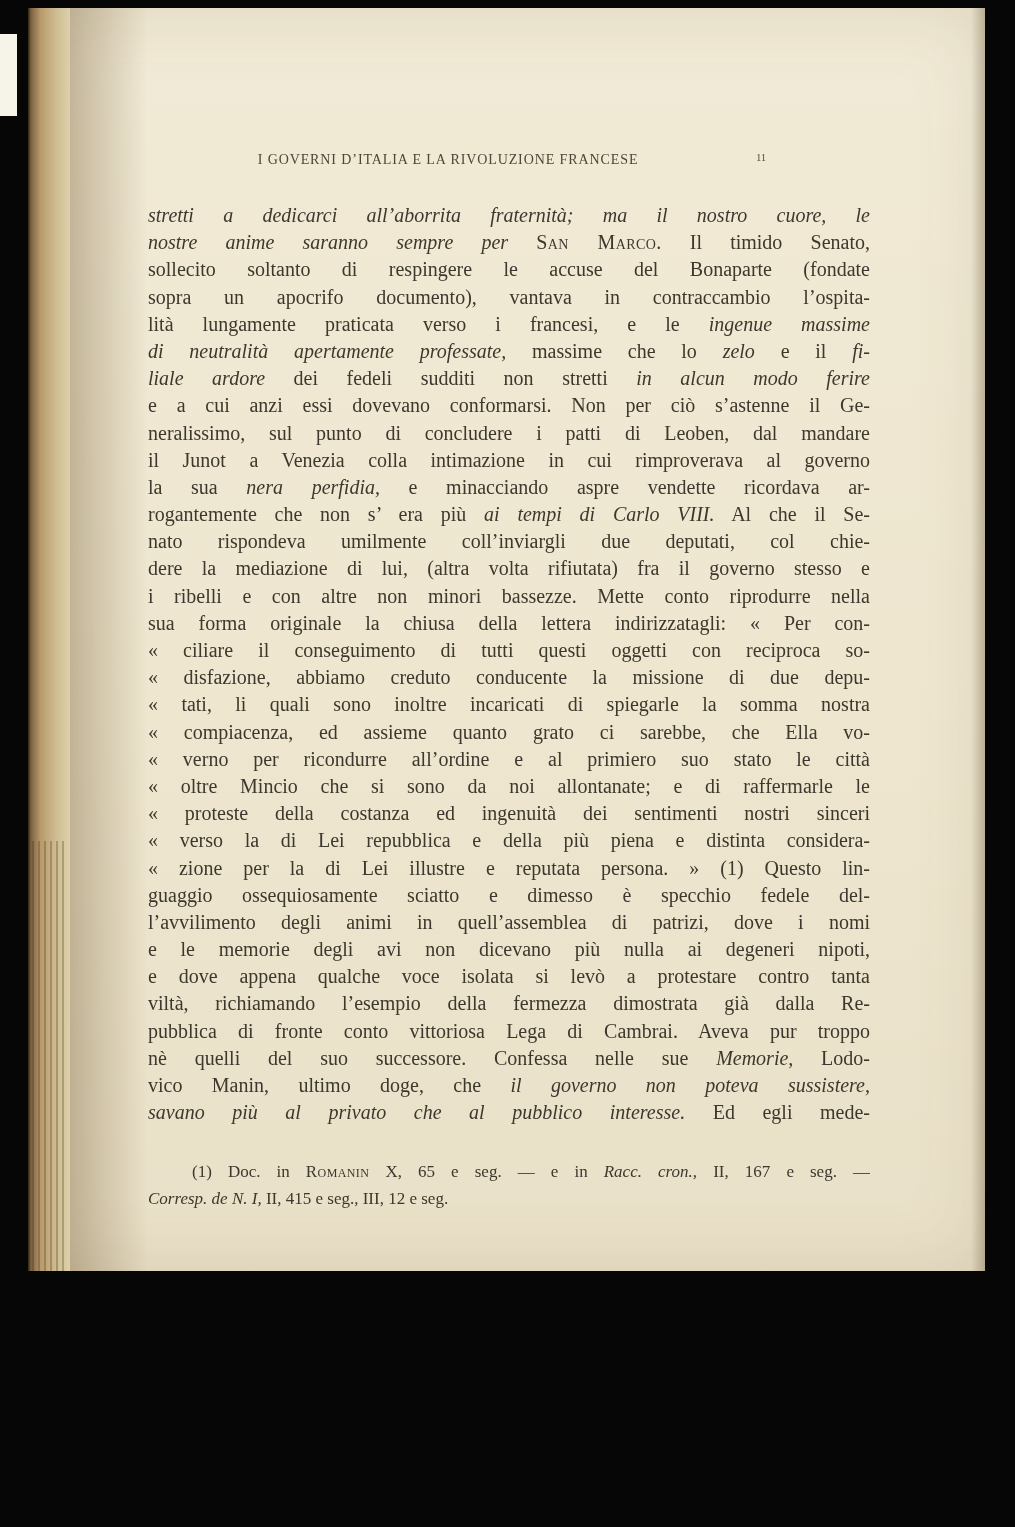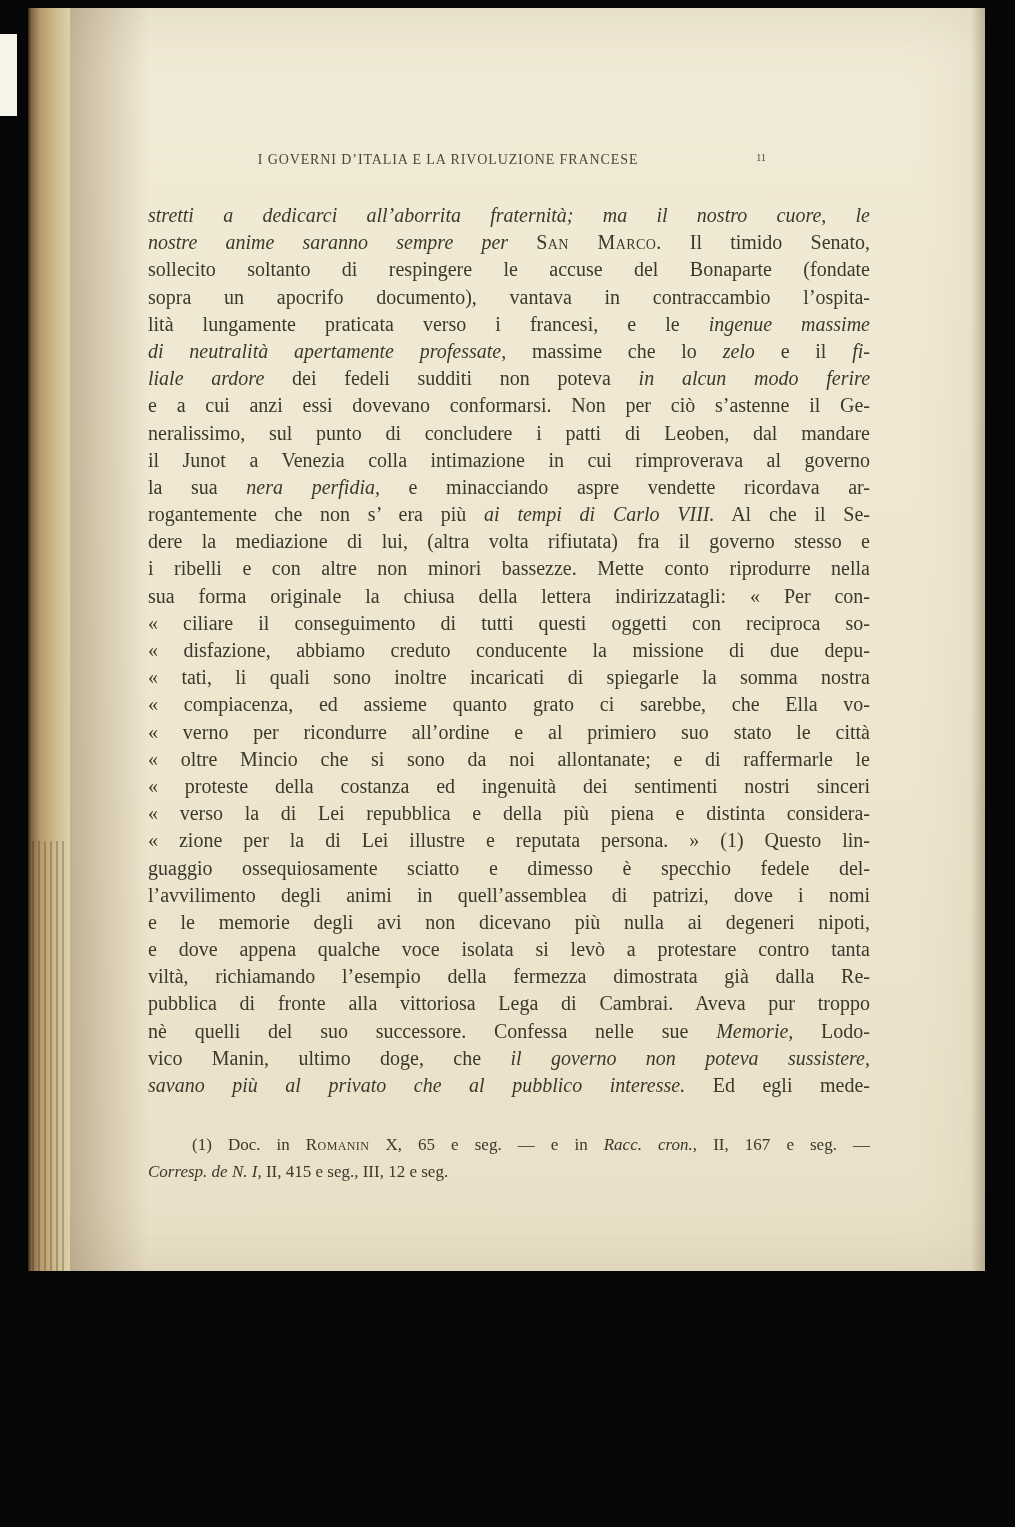--- a/index.html
+++ b/index.html
@@ -75,44 +75,45 @@
       <span class="header-title">I GOVERNI D’ITALIA E LA RIVOLUZIONE FRANCESE</span>
       <span class="page-number">11</span>
     </div>
     <div class="body-text">
         <div class="text-line"><span class="it">stretti a dedicarci all’aborrita fraternità; ma il nostro cuore, le</span></div>
         <div class="text-line"><span class="it">nostre anime saranno sempre per </span><span class="sc">San Marco.</span><span> Il timido Senato,</span></div>
         <div class="text-line"><span>sollecito soltanto di respingere le accuse del Bonaparte (fondate</span></div>
         <div class="text-line"><span>sopra un apocrifo documento), vantava in contraccambio l’ospita-</span></div>
         <div class="text-line"><span>lità lungamente praticata verso i francesi, e le </span><span class="it">ingenue massime</span></div>
         <div class="text-line"><span class="it">di neutralità apertamente professate,</span><span> massime che lo </span><span class="it">zelo</span><span> e il </span><span class="it">fi-</span></div>
-        <div class="text-line"><span class="it">liale ardore</span><span> dei fedeli sudditi non poteva </span><span class="it">in alcun modo ferire</span></div>
+        <div class="text-line"><span class="it">liale ardore</span><span> dei fedeli sudditi non stretti </span><span class="it">in alcun modo ferire</span></div>
         <div class="text-line"><span>e a cui anzi essi dovevano conformarsi. Non per ciò s’astenne il Ge-</span></div>
         <div class="text-line"><span>neralissimo, sul punto di concludere i patti di Leoben, dal mandare</span></div>
         <div class="text-line"><span>il Junot a Venezia colla intimazione in cui rimproverava al governo</span></div>
         <div class="text-line"><span>la sua </span><span class="it">nera perfidia,</span><span> e minacciando aspre vendette ricordava ar-</span></div>
         <div class="text-line"><span>rogantemente che non s’ era più </span><span class="it">ai tempi di Carlo VIII.</span><span> Al che il Se-</span></div>
+        <div class="text-line"><span>nato rispondeva umilmente coll’inviargli due deputati, col chie-</span></div>
         <div class="text-line"><span>dere la mediazione di lui, (altra volta rifiutata) fra il governo stesso e</span></div>
         <div class="text-line"><span>i ribelli e con altre non minori bassezze. Mette conto riprodurre nella</span></div>
         <div class="text-line"><span>sua forma originale la chiusa della lettera indirizzatagli: « Per con-</span></div>
         <div class="text-line"><span>« ciliare il conseguimento di tutti questi oggetti con reciproca so-</span></div>
         <div class="text-line"><span>« disfazione, abbiamo creduto conducente la missione di due depu-</span></div>
         <div class="text-line"><span>« tati, li quali sono inoltre incaricati di spiegarle la somma nostra</span></div>
         <div class="text-line"><span>« compiacenza, ed assieme quanto grato ci sarebbe, che Ella vo-</span></div>
         <div class="text-line"><span>« verno per ricondurre all’ordine e al primiero suo stato le città</span></div>
         <div class="text-line"><span>« oltre Mincio che si sono da noi allontanate; e di raffermarle le</span></div>
         <div class="text-line"><span>« proteste della costanza ed ingenuità dei sentimenti nostri sinceri</span></div>
         <div class="text-line"><span>« verso la di Lei repubblica e della più piena e distinta considera-</span></div>
         <div class="text-line"><span>« zione per la di Lei illustre e reputata persona. » (1) Questo lin-</span></div>
         <div class="text-line"><span>guaggio ossequiosamente sciatto e dimesso è specchio fedele del-</span></div>
         <div class="text-line"><span>l’avvilimento degli animi in quell’assemblea di patrizi, dove i nomi</span></div>
         <div class="text-line"><span>e le memorie degli avi non dicevano più nulla ai degeneri nipoti,</span></div>
         <div class="text-line"><span>e dove appena qualche voce isolata si levò a protestare contro tanta</span></div>
         <div class="text-line"><span>viltà, richiamando l’esempio della fermezza dimostrata già dalla Re-</span></div>
-        <div class="text-line"><span>pubblica di fronte alla vittoriosa Lega di Cambrai. Aveva pur troppo</span></div>
+        <div class="text-line"><span>pubblica di fronte conto vittoriosa Lega di Cambrai. Aveva pur troppo</span></div>
         <div class="text-line"><span>nè quelli del suo successore. Confessa nelle sue </span><span class="it">Memorie,</span><span> Lodo-</span></div>
         <div class="text-line"><span>vico Manin, ultimo doge, che </span><span class="it">il governo non poteva sussistere,</span></div>
         <div class="text-line"><span class="it">savano più al privato che al pubblico interesse.</span><span> Ed egli mede-</span></div>
       </div>
     <div class="footnote">
         <div class="text-line indent"><span>(1) Doc. in </span><span class="sc">Romanin</span><span> X, 65 e seg. — e in </span><span class="it">Racc. cron.,</span><span> II, 167 e seg. —</span></div>
         <div class="text-line last-left"><span class="it">Corresp. de N. I,</span><span> II, 415 e seg., III, 12 e seg.</span></div>
       </div>
   </div>
 </div>

